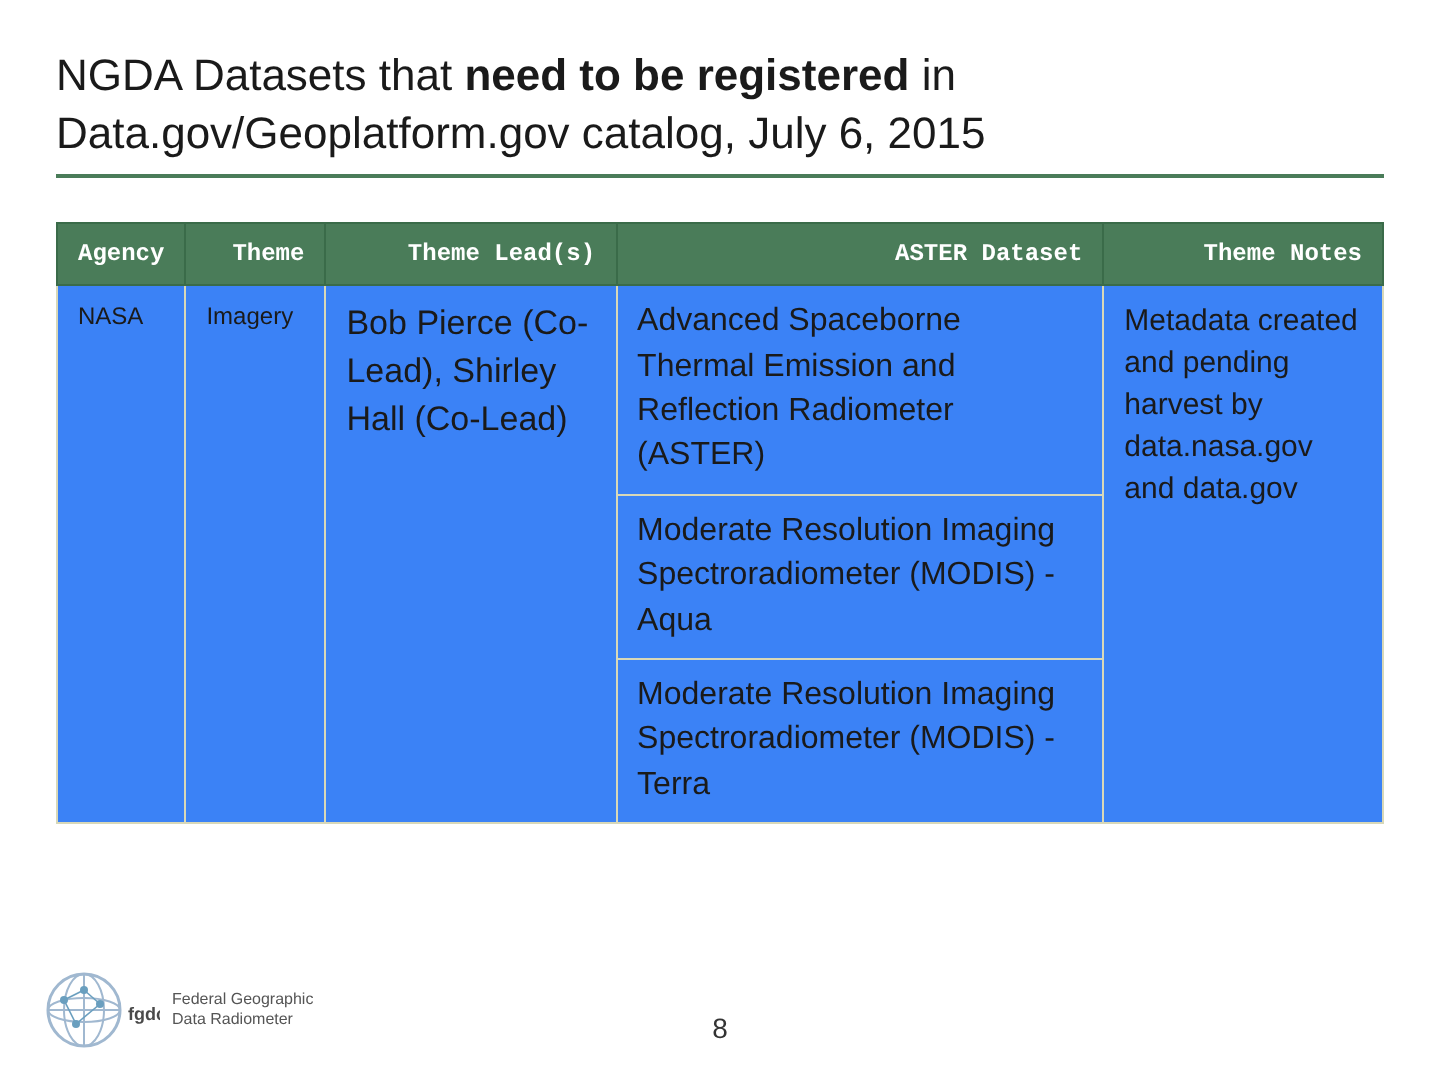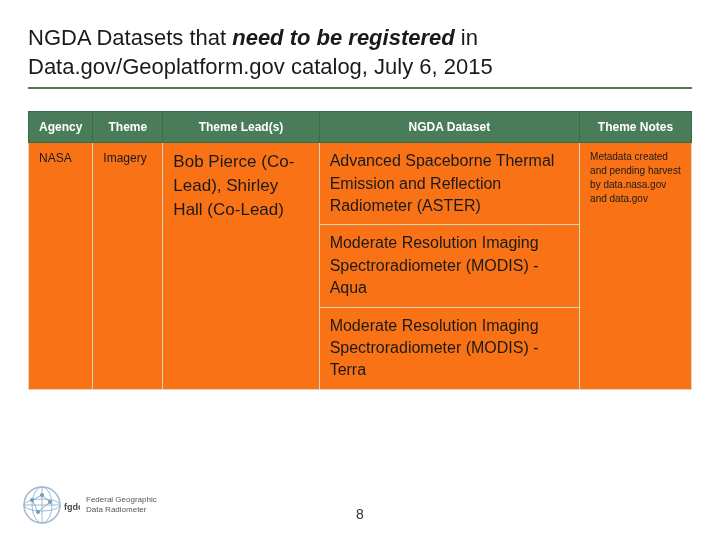--- a/index.html
+++ b/index.html
@@ -28,21 +28,20 @@
     }
 
     .title-text {
       font-size: 22px;
       color: #1a1a1a;
       font-weight: normal;
     }
 
     .title-text strong {
       font-weight: bold;
-      font-style: italic;
     }
 
     .title-underline {
       height: 2px;
       background: #4a7c59;
       margin-top: 6px;
       width: 100%;
     }
 
     .table-wrapper {
@@ -55,27 +54,28 @@
       font-size: 12px;
     }
 
     thead tr {
       background: #4a7c59;
       color: #ffffff;
     }
 
     thead th {
       padding: 8px 10px;
-      text-align: center;
+      text-align: right;
       font-weight: bold;
       border: 1px solid #3a6b49;
+      font-family: Liberation Mono, monospace;
     }
 
     tbody tr {
-      background: #f97316;
+      background: #3b82f6;
     }
 
     tbody td {
       padding: 7px 10px;
       vertical-align: top;
       border: 1px solid #d8d8b8;
       color: #1a1a1a;
       line-height: 1.4;
     }
 
@@ -93,21 +93,21 @@
       min-width: 130px;
       font-size: 17px;
     }
 
     .td-dataset {
       min-width: 220px;
       font-size: 16px;
     }
 
     .td-status {
-      font-size: 10px;
+      font-size: 15px;
     }
 
     .page-number {
       font-size: 14px;
       color: #333;
       position: absolute;
       bottom: 18px;
       left: 50%;
       transform: translateX(-50%);
     }
@@ -139,21 +139,21 @@
     <div class="title-underline"></div>
   </div>
 
   <div class="table-wrapper">
     <table>
       <thead>
         <tr>
           <th>Agency</th>
           <th>Theme</th>
           <th>Theme Lead(s)</th>
-          <th>NGDA Dataset</th>
+          <th>ASTER Dataset</th>
           <th>Theme Notes</th>
         </tr>
       </thead>
       <tbody>
 
         <tr>
           <td class="td-agency" rowspan="3">NASA</td>
           <td class="td-theme" rowspan="3">Imagery</td>
           <td class="td-lead" rowspan="3">Bob Pierce (Co-Lead), Shirley Hall (Co-Lead)</td>
           <td class="td-dataset">Advanced Spaceborne Thermal Emission and Reflection Radiometer (ASTER)</td>

